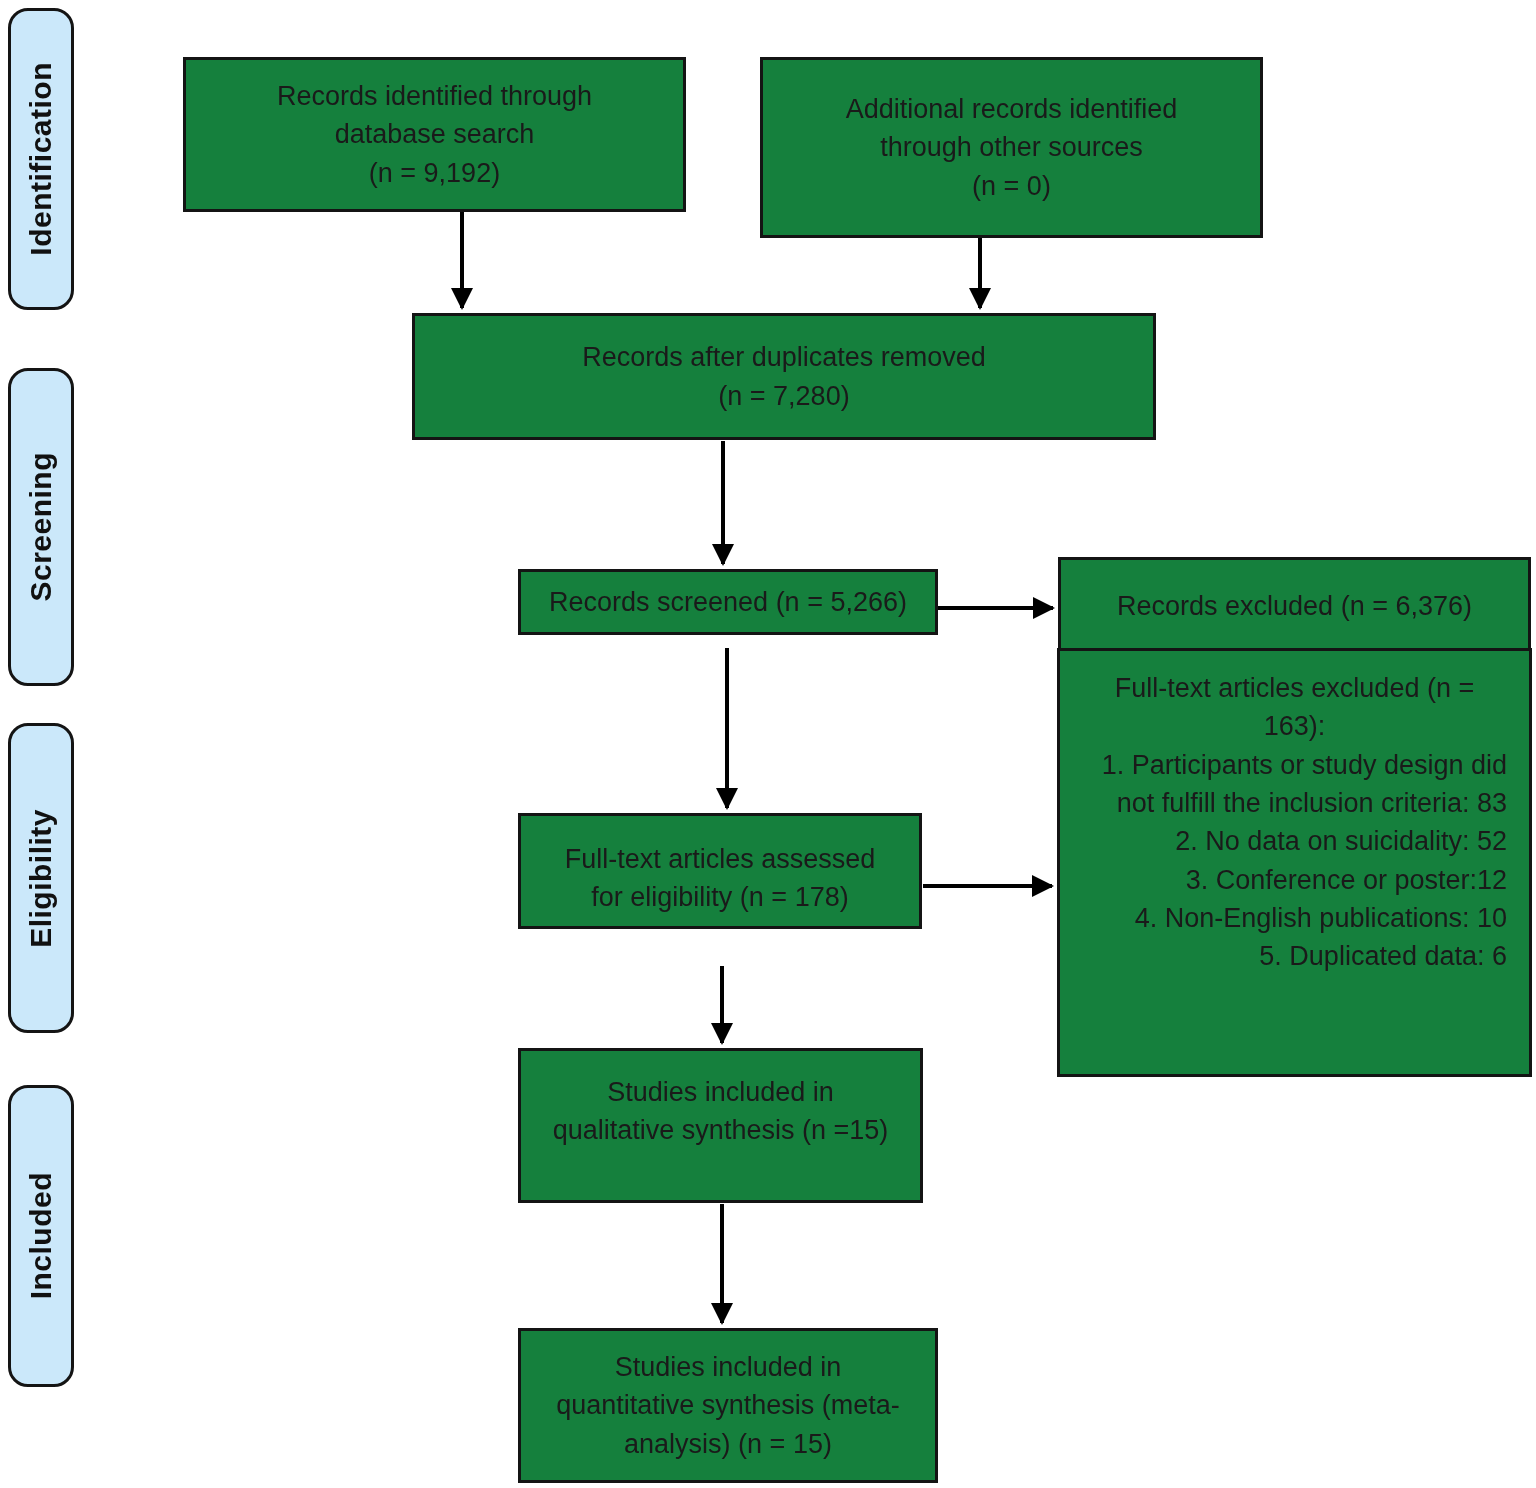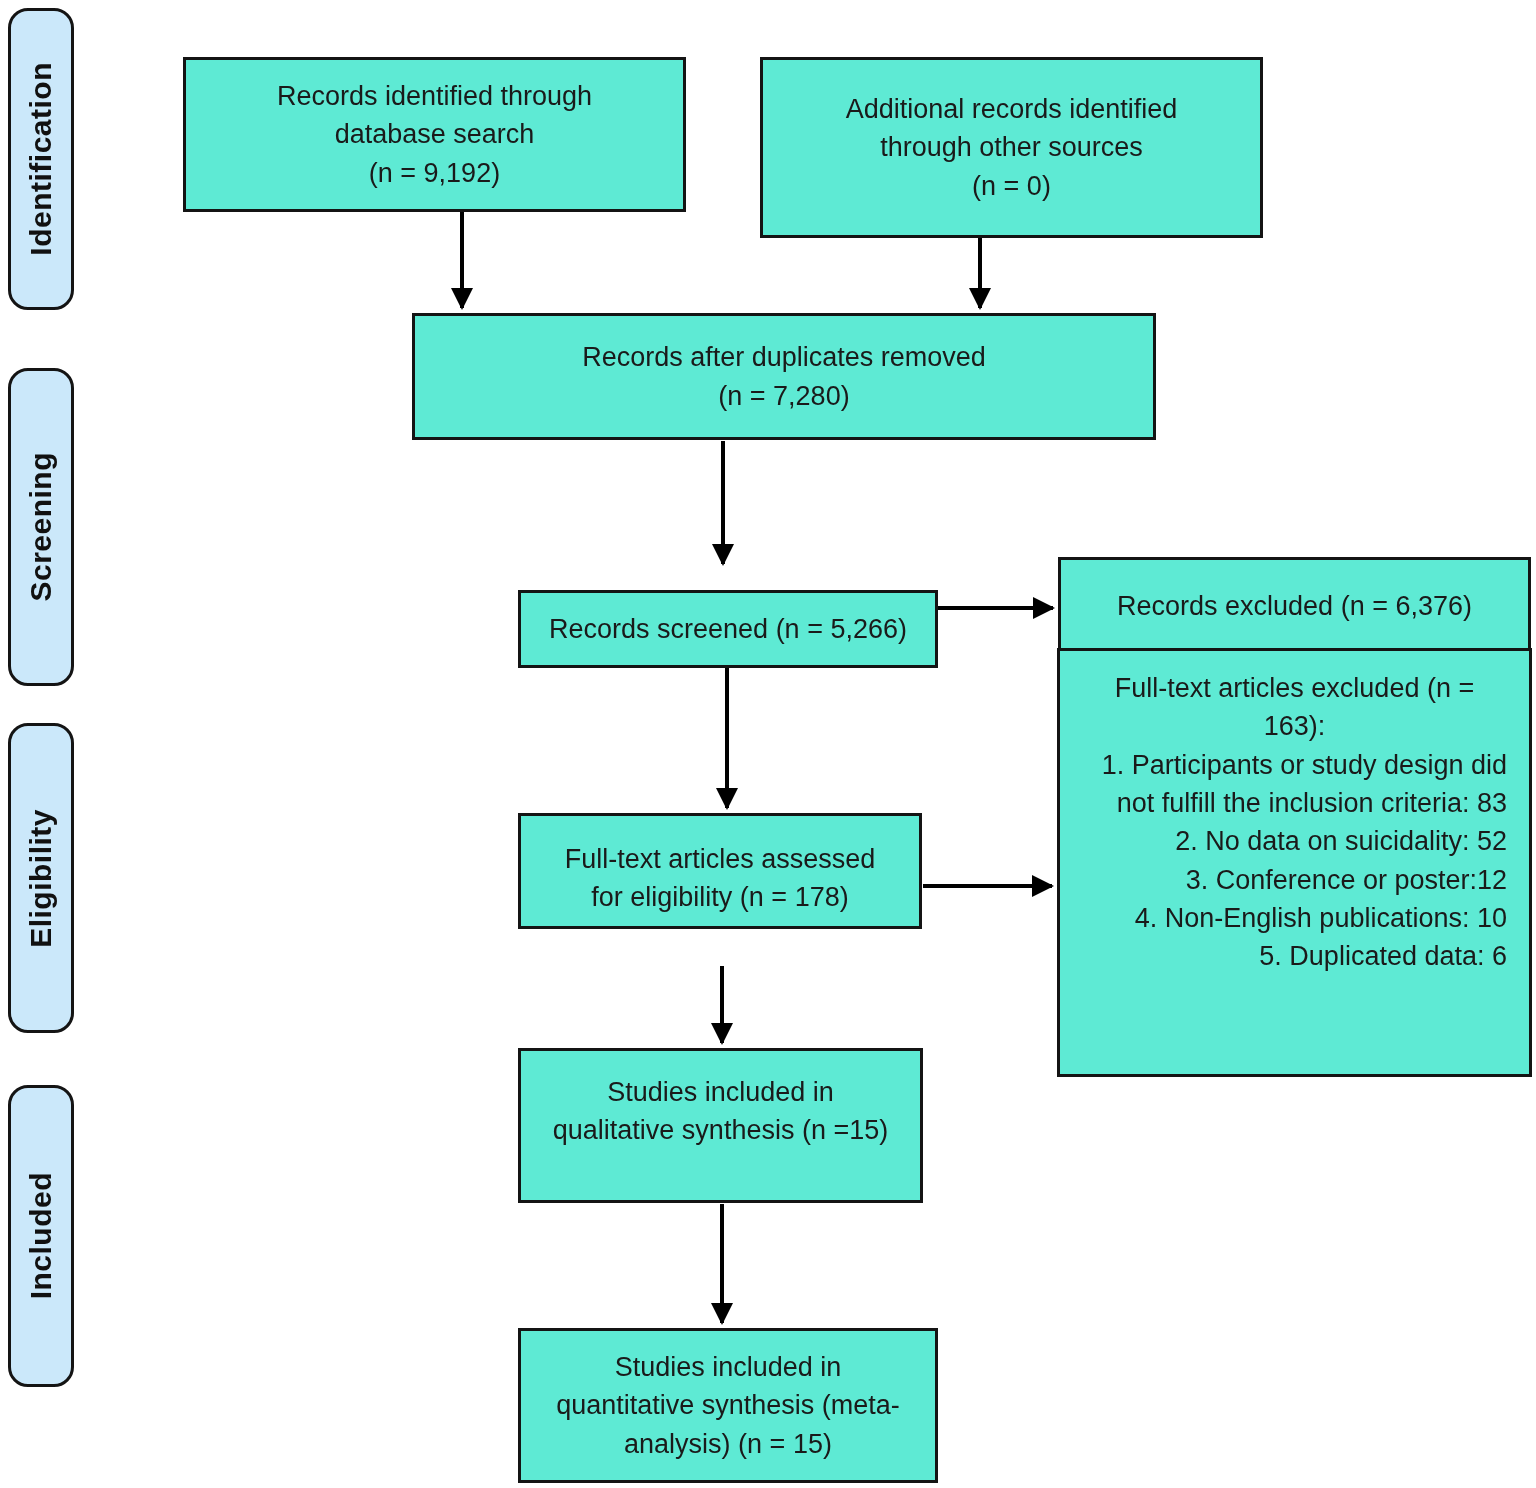--- a/index.html
+++ b/index.html
@@ -46,40 +46,40 @@
     letter-spacing: 0.5px;
   }
   #stage-identification { top: 8px;    height: 302px; }
   #stage-screening      { top: 368px;  height: 318px; }
   #stage-eligibility    { top: 723px;  height: 310px; }
   #stage-included       { top: 1085px; height: 302px; }
 
   
   .box {
     position: absolute;
-    background: #5eead4;
+    background: #15803d;
     border: 3px solid #141414;
     box-sizing: border-box;
     display: flex;
     flex-direction: column;
     align-items: center;
     justify-content: center;
     text-align: center;
     font-size: 27px;
     line-height: 1.42;
     color: #1a1a1a;
     padding: 6px 14px;
   }
   .box .box-text {
     white-space: pre-line;
   }
   #box-records-identified   { left: 183px;  top: 57px;   width: 503px; height: 155px; }
   #box-additional-records   { left: 760px;  top: 57px;   width: 503px; height: 181px; }
   #box-duplicates-removed   { left: 412px;  top: 313px;  width: 744px; height: 127px; }
-  #box-records-screened     { left: 518px;  top: 590px;  width: 420px; height: 78px;  }
+  #box-records-screened     { left: 518px;  top: 569px;  width: 420px; height: 66px;  }
   #box-records-excluded     { left: 1058px; top: 557px;  width: 473px; height: 98px;  }
   #box-fulltext-assessed    { left: 518px;  top: 813px;  width: 404px; height: 116px;
                               justify-content: flex-start; padding-top: 24px; }
   #box-fulltext-excluded    { left: 1057px; top: 648px;  width: 475px; height: 429px;
                               justify-content: flex-start; padding: 18px 22px; }
   #box-qualitative          { left: 518px;  top: 1048px; width: 405px; height: 155px;
                               justify-content: flex-start; padding-top: 22px; }
   #box-quantitative         { left: 518px;  top: 1328px; width: 420px; height: 155px; }
 
   #box-fulltext-excluded .box-title {

